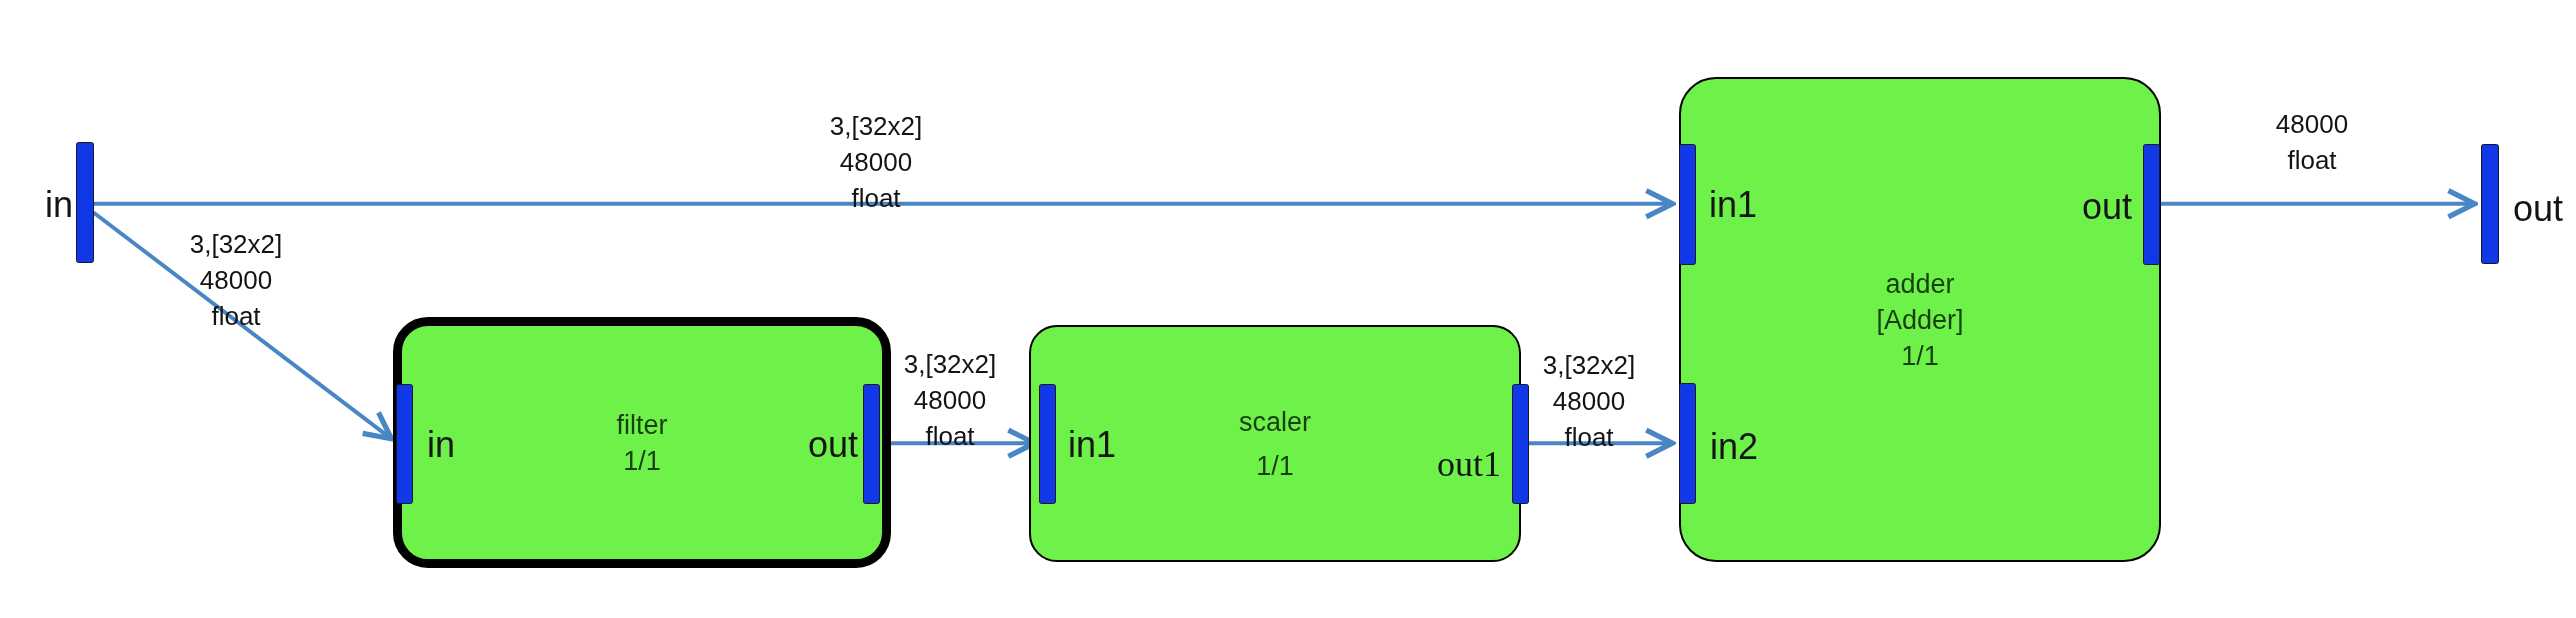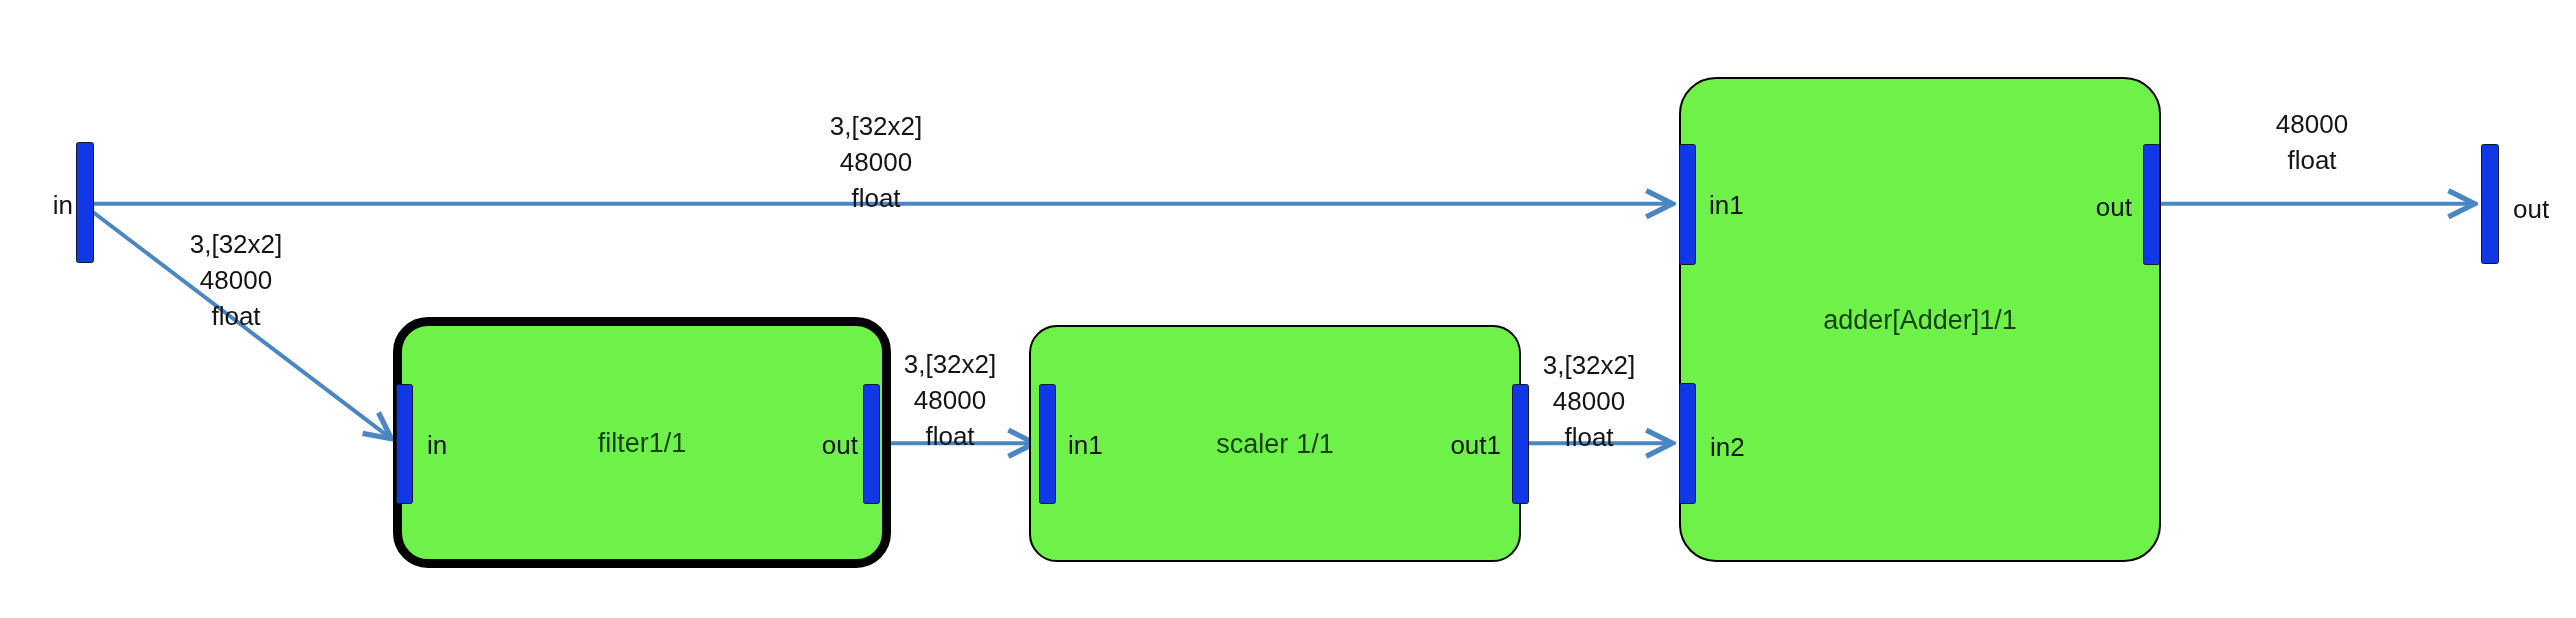--- a/index.html
+++ b/index.html
@@ -36,21 +36,21 @@
   .edge-head {
     stroke: var(--edge-color);
     stroke-width: 6;
     fill: none;
   }
 
   .node {
     position: absolute;
     background: var(--node-fill);
     display: flex;
-    flex-direction: row;
+    flex-direction: column;
     align-items: center;
     justify-content: center;
     text-align: center;
     color: var(--node-text);
     font-size: 27px;
     line-height: 36px;
   }
   .node-filter {
     left: 393px; top: 317px; width: 498px; height: 251px;
     border: 9.6px solid var(--node-border);
@@ -70,21 +70,21 @@
 
   .port {
     position: absolute;
     background: var(--port-fill);
     border: 1.7px solid var(--port-border);
     border-radius: 2.6px;
   }
 
   .port-label {
     position: absolute;
-    font-size: 26px;
+    font-size: 36px;
     color: var(--label-color);
     transform: translateY(-50%);
     white-space: nowrap;
   }
   .port-label.right { text-align: right; }
 
   .edge-label {
     position: absolute;
     width: 262px;
     text-align: center;
@@ -137,21 +137,21 @@
   <div class="port" style="left:863px; top:384px; width:16.6px; height:120px;"></div>
   <div class="port-label right" style="right:1718px; top:445px;">out</div>
 
   <div class="node node-scaler">
     <div>scaler</div>
     <div>1/1</div>
   </div>
   <div class="port" style="left:1039px; top:384px; width:16.6px; height:120px;"></div>
   <div class="port-label" style="left:1068px; top:445px;">in1</div>
   <div class="port" style="left:1512px; top:384px; width:16.6px; height:120px;"></div>
-  <div class="port-label right" style="right:1075px; top:445px;">out1</div>
+  <div class="port-label right" style="right:1075px; top:464px;font-family:Liberation Serif, serif;">out1</div>
 
   <div class="node node-adder">
     <div>adder</div>
     <div>[Adder]</div>
     <div>1/1</div>
   </div>
   <div class="port" style="left:1679px; top:144px; width:16.6px; height:121px;"></div>
   <div class="port-label" style="left:1709px; top:205px;">in1</div>
   <div class="port" style="left:1679px; top:383px; width:16.6px; height:121px;"></div>
   <div class="port-label" style="left:1710px; top:447px;">in2</div>

